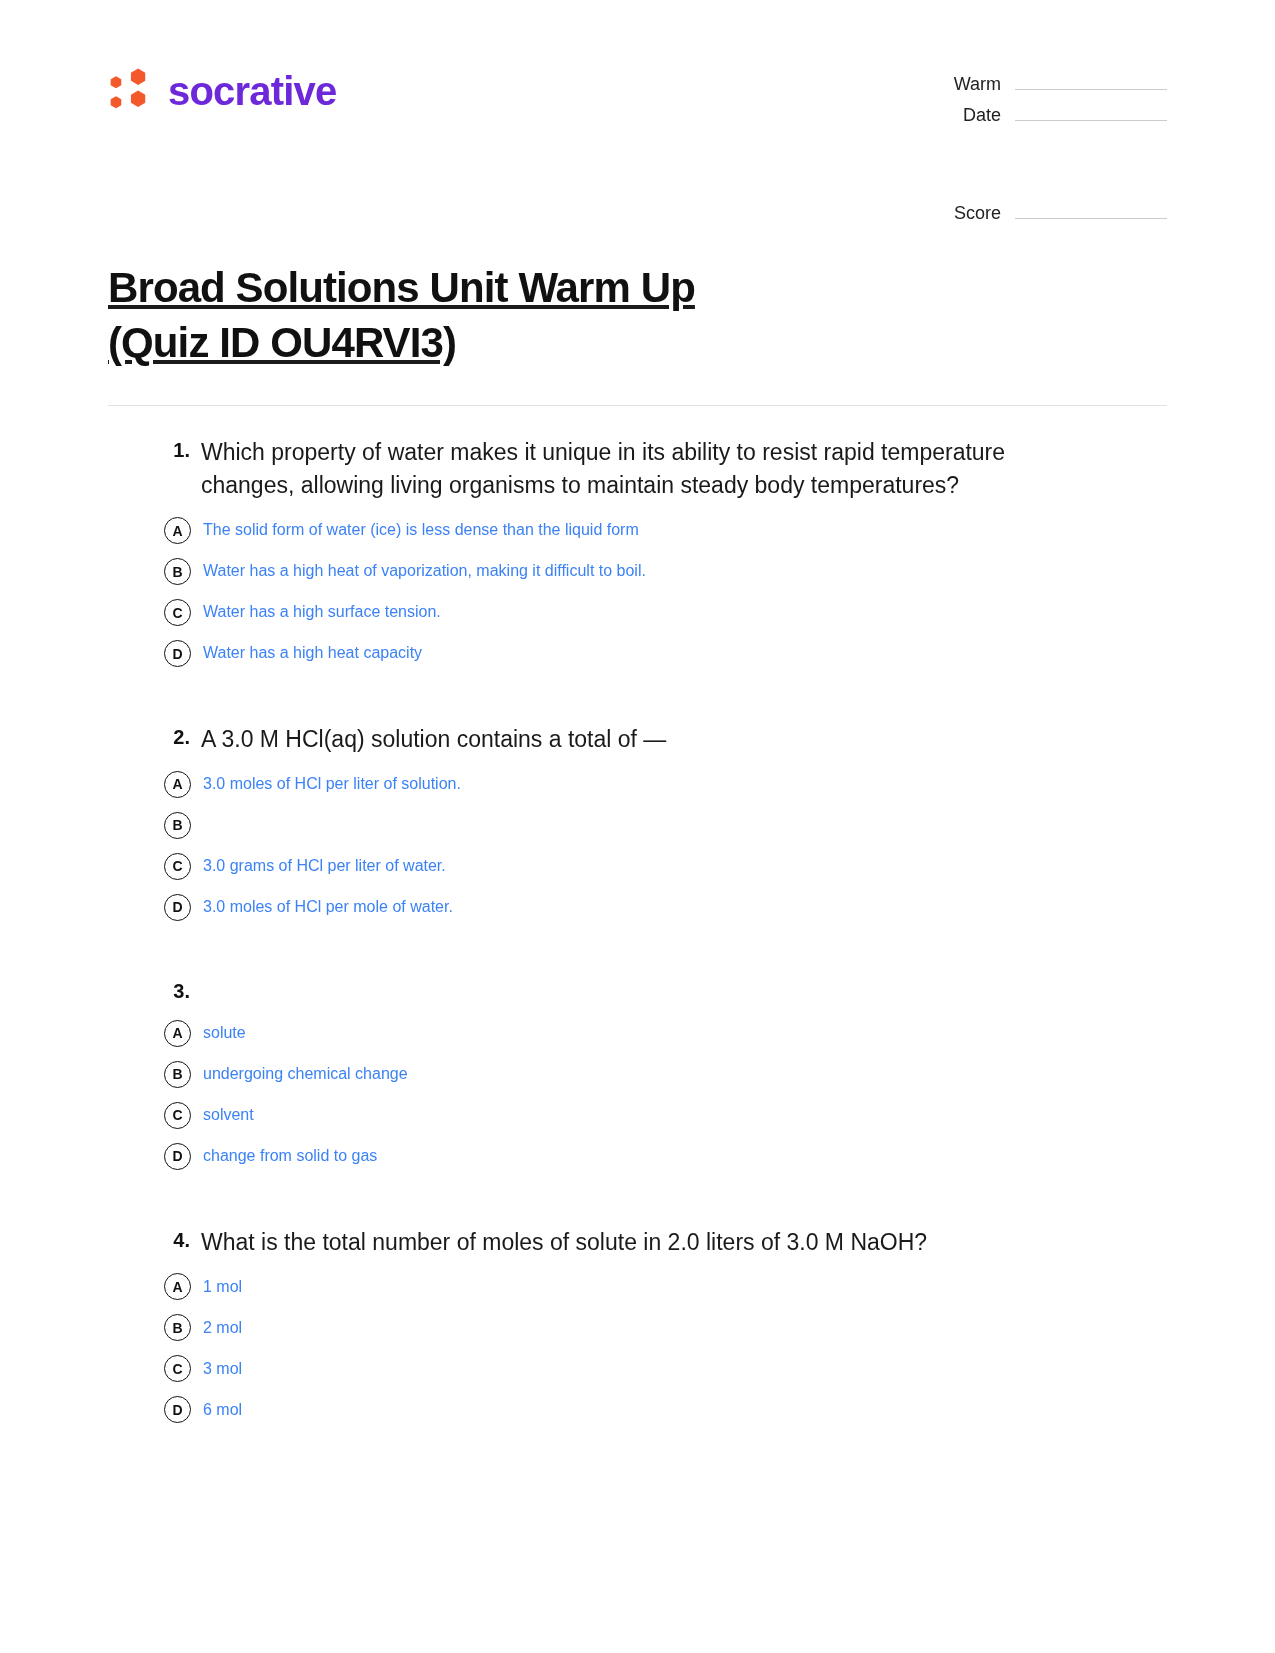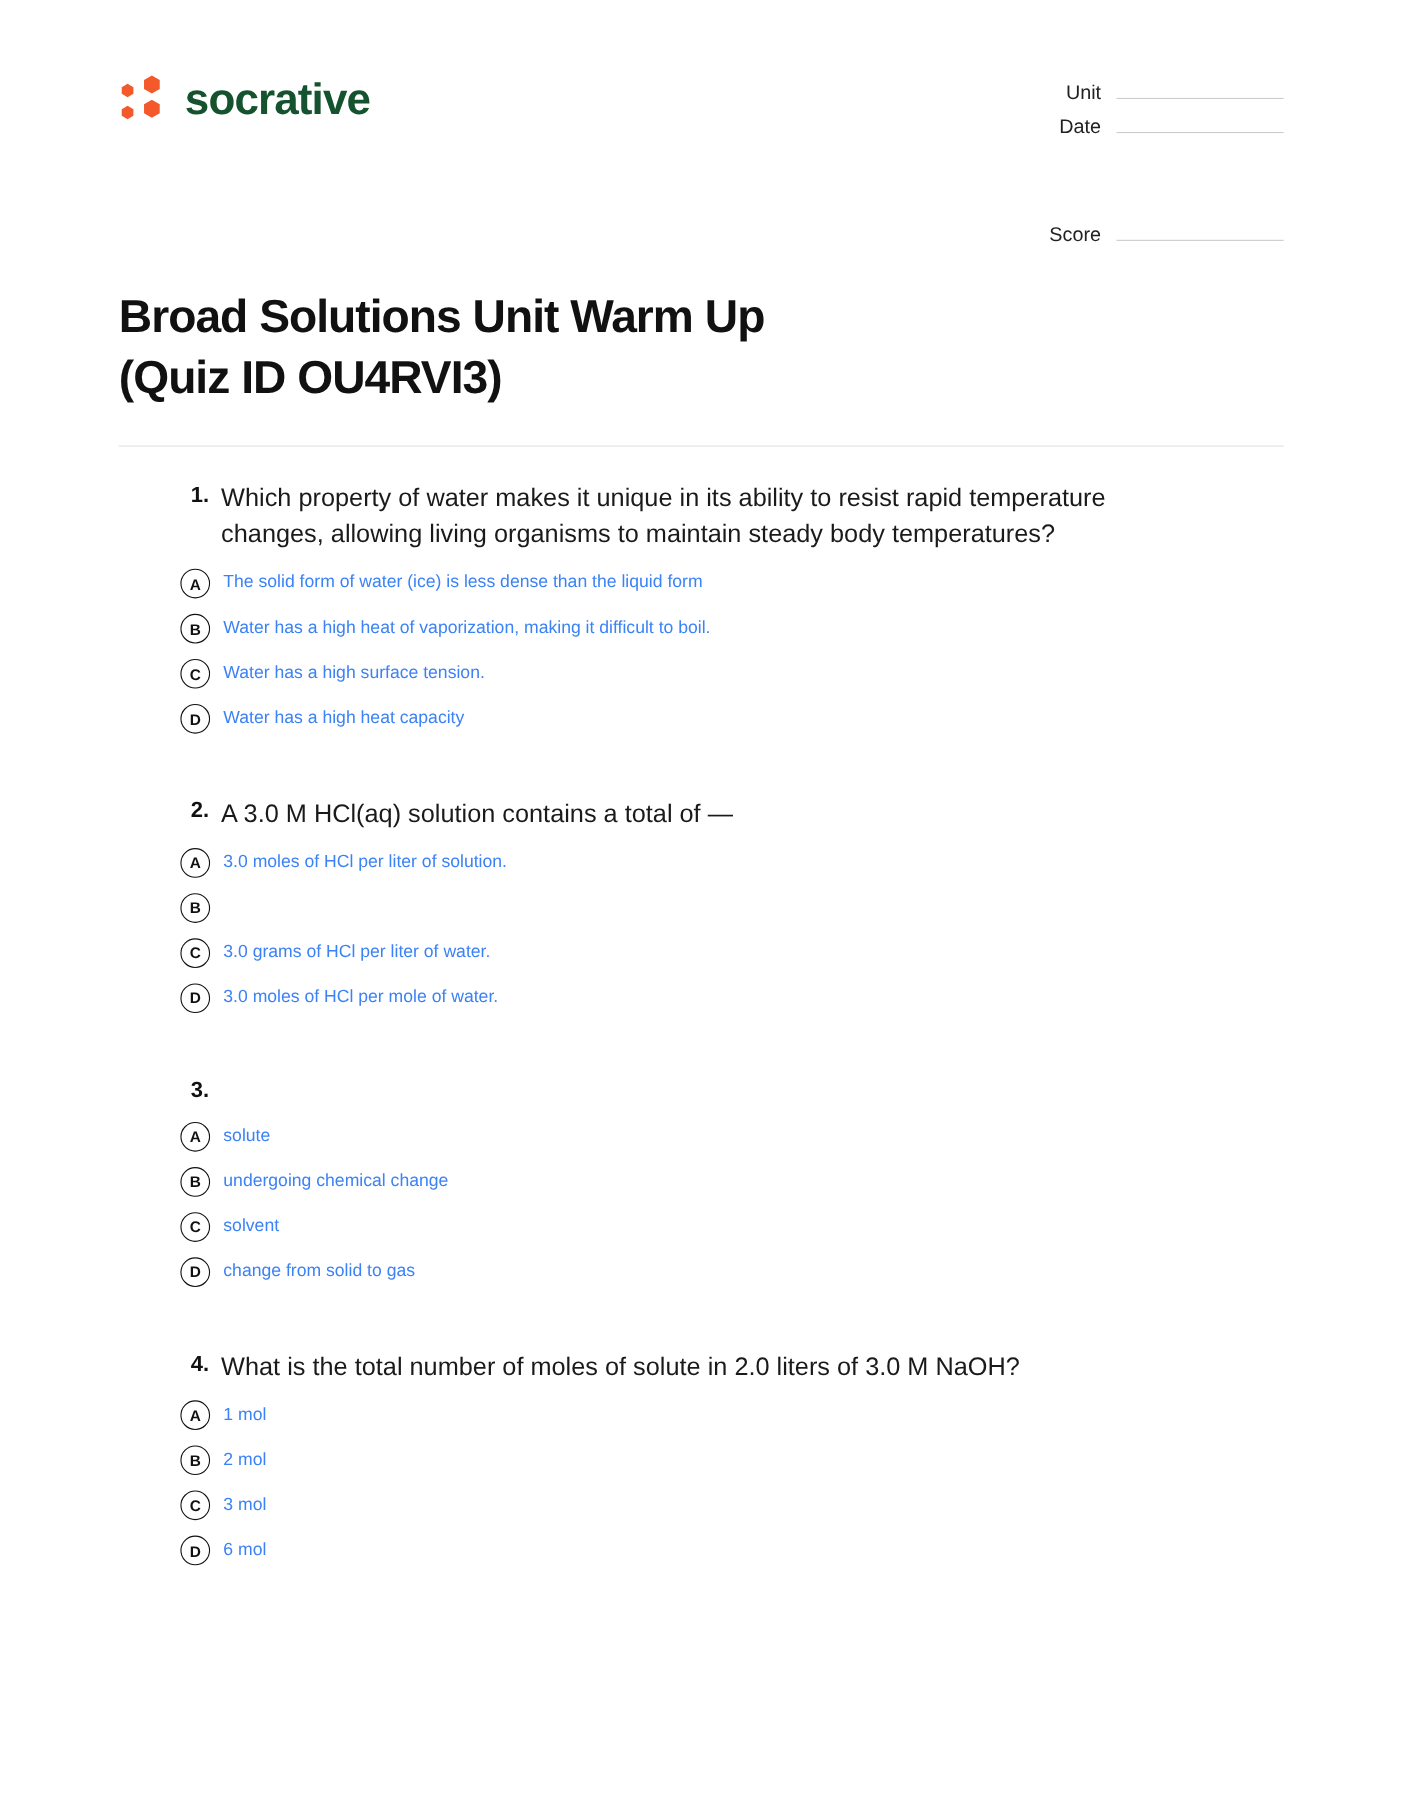--- a/index.html
+++ b/index.html
@@ -39,21 +39,21 @@
   .brand-mark {
     width: 46px;
     height: 46px;
     flex: none;
     display: block;
   }
   .brand-name {
     font-size: 40px;
     font-weight: 700;
     letter-spacing: -0.8px;
-    color: #14532d;
+    color: #6d28d9;
     line-height: 1;
   }
 
   .meta-fields {
     width: 236px;
     padding-top: 12px;
   }
   .meta-row {
     display: flex;
     align-items: baseline;
@@ -74,20 +74,21 @@
     margin-bottom: 3px;
   }
   .meta-row.score {
     margin-top: 77px;
   }
 
   
   .title-block {
     padding: 26px 108px 0 108px;
     max-width: 880px;
+    text-decoration: underline;
   }
   .quiz-title {
     font-size: 42px;
     line-height: 1.32;
     font-weight: 700;
     letter-spacing: -0.9px;
     color: #111111;
     margin: 0;
   }
 
@@ -171,21 +172,21 @@
         <polygon points="11.5,1.5 18.3,5.4 18.3,13.2 11.5,17.1 4.7,13.2 4.7,5.4" fill="#f4592c" transform="translate(-1,7) scale(0.78)"></polygon>
         <polygon points="11.5,1.5 18.3,5.4 18.3,13.2 11.5,17.1 4.7,13.2 4.7,5.4" fill="#f4592c" transform="translate(-1,27) scale(0.78)"></polygon>
         <polygon points="11.5,1.5 18.3,5.4 18.3,13.2 11.5,17.1 4.7,13.2 4.7,5.4" fill="#f4592c" transform="translate(18,-1) scale(1.05)"></polygon>
         <polygon points="11.5,1.5 18.3,5.4 18.3,13.2 11.5,17.1 4.7,13.2 4.7,5.4" fill="#f4592c" transform="translate(18,21) scale(1.05)"></polygon>
       </svg>
       <span class="brand-name">socrative</span>
     </div>
 
     <div class="meta-fields">
       <div class="meta-row">
-        <span class="meta-label">Unit</span>
+        <span class="meta-label">Warm</span>
         <span class="meta-line"></span>
       </div>
       <div class="meta-row">
         <span class="meta-label">Date</span>
         <span class="meta-line"></span>
       </div>
       <div class="meta-row score">
         <span class="meta-label">Score</span>
         <span class="meta-line"></span>
       </div>

